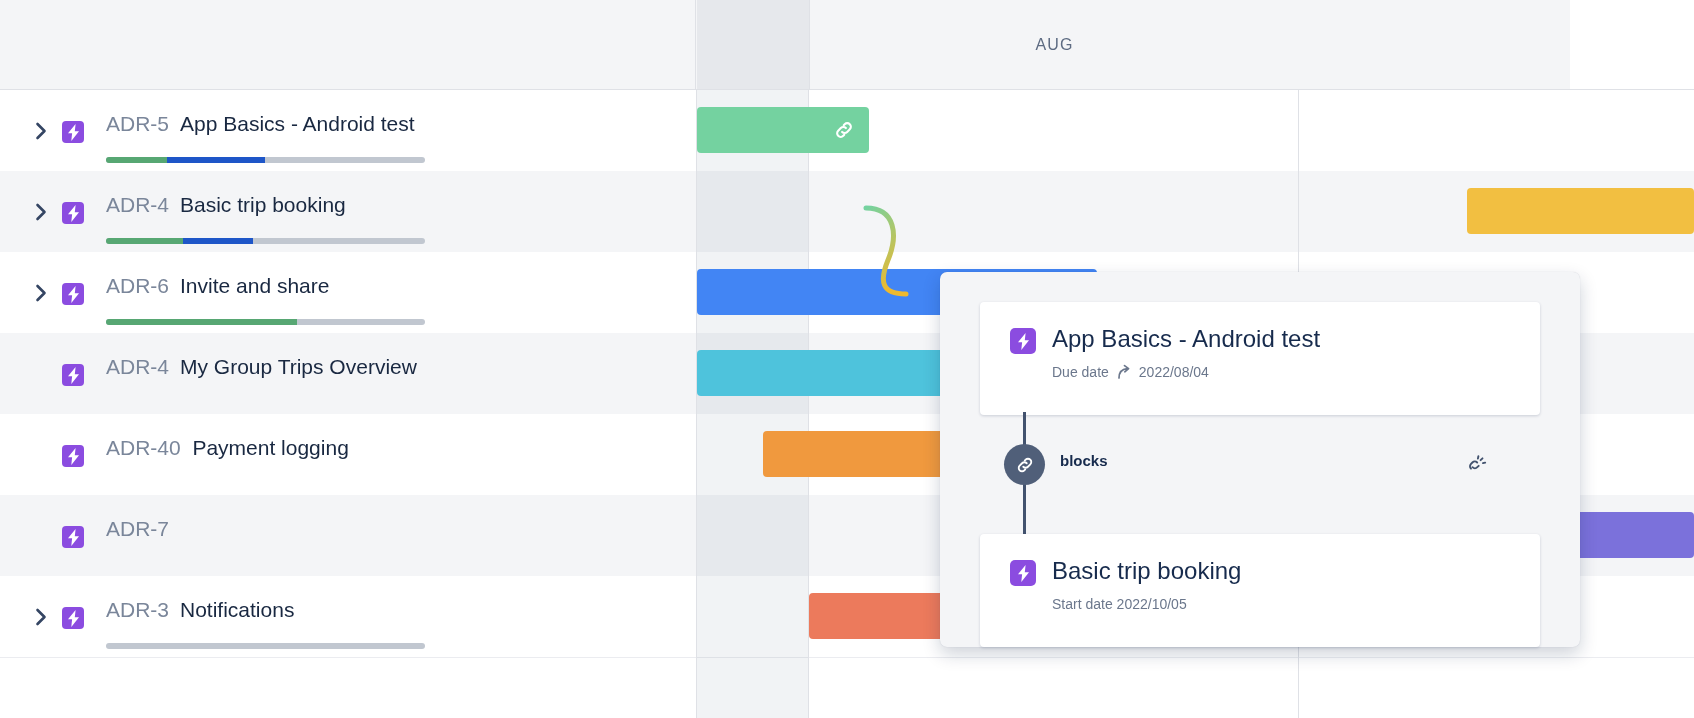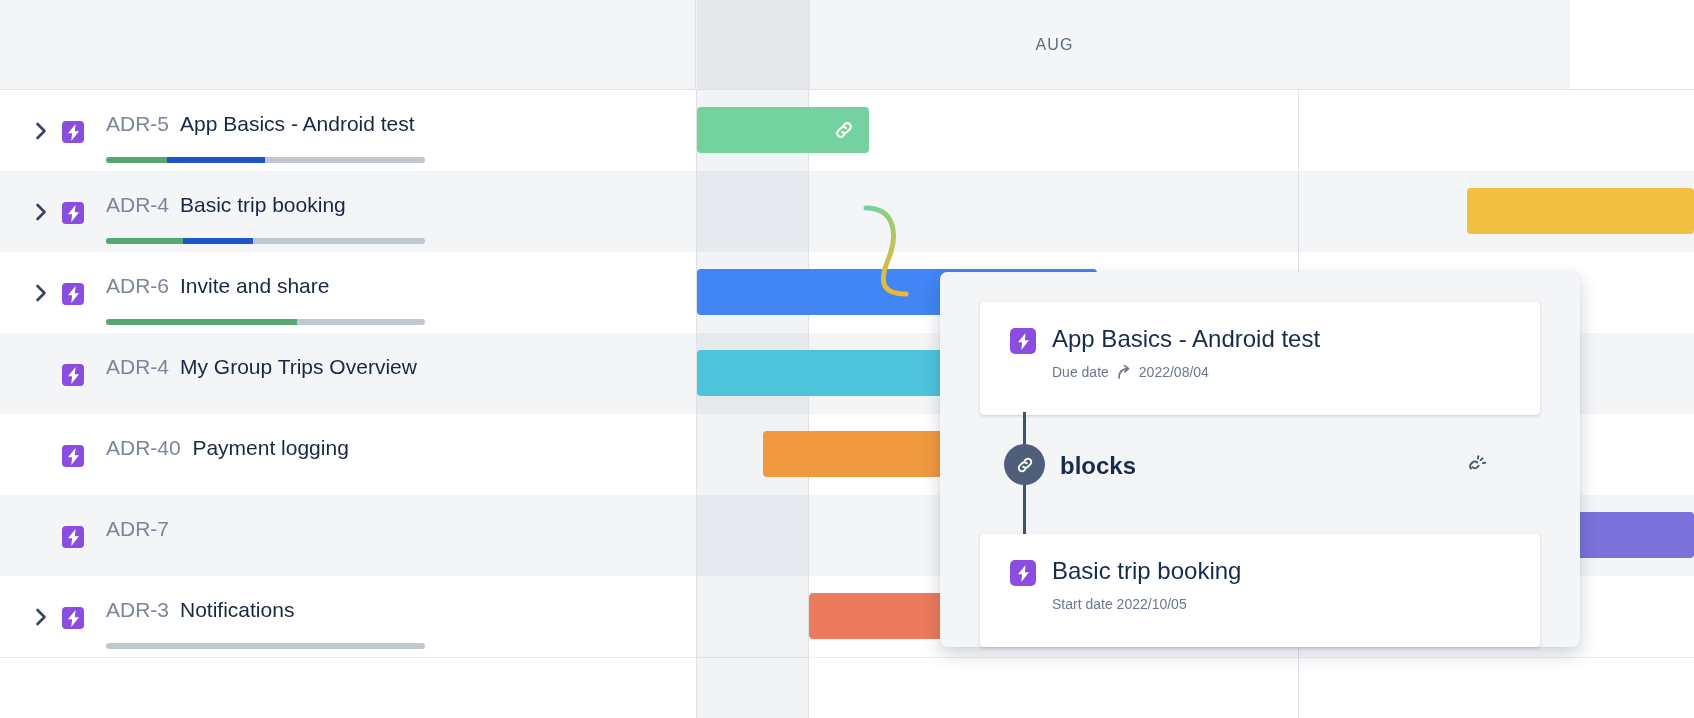--- a/index.html
+++ b/index.html
@@ -73,21 +73,21 @@
   .pc-ikon svg { display:block; }
   .pc-title { position:absolute; left:72px; top:23px; font-size:24px; color:#172b4d; white-space:nowrap; }
   .pc-sub { position:absolute; left:72px; top:62px; font-size:14px; color:#6b778c; white-space:nowrap;
             display:flex; align-items:center; gap:7px; }
   .pc-sub .arrowg { display:inline-flex; }
 
   .pop-vline { position:absolute; left:83px; top:140px; width:3px; height:128px; background:#42526e; }
   .pop-badge { position:absolute; left:64px; top:172px; width:41px; height:41px;
                border-radius:50%; background:#505f79;
                display:flex; align-items:center; justify-content:center; }
-  .pop-rel { position:absolute; left:120px; top:180px; font-size:24px; font-weight:bold; color:#172b4d; }
+  .pop-rel { position:absolute; left:120px; top:180px; font-size:15px; font-weight:bold; color:#172b4d; }
   .pop-unlink { position:absolute; left:520px; top:178px; width:30px; height:30px;
                 display:flex; align-items:center; justify-content:center; cursor:pointer; }
 </style>
 </head>
 <body>
 
 <div id="app">
 
   <div class="hdr">
     <div class="hdr-left"></div>

